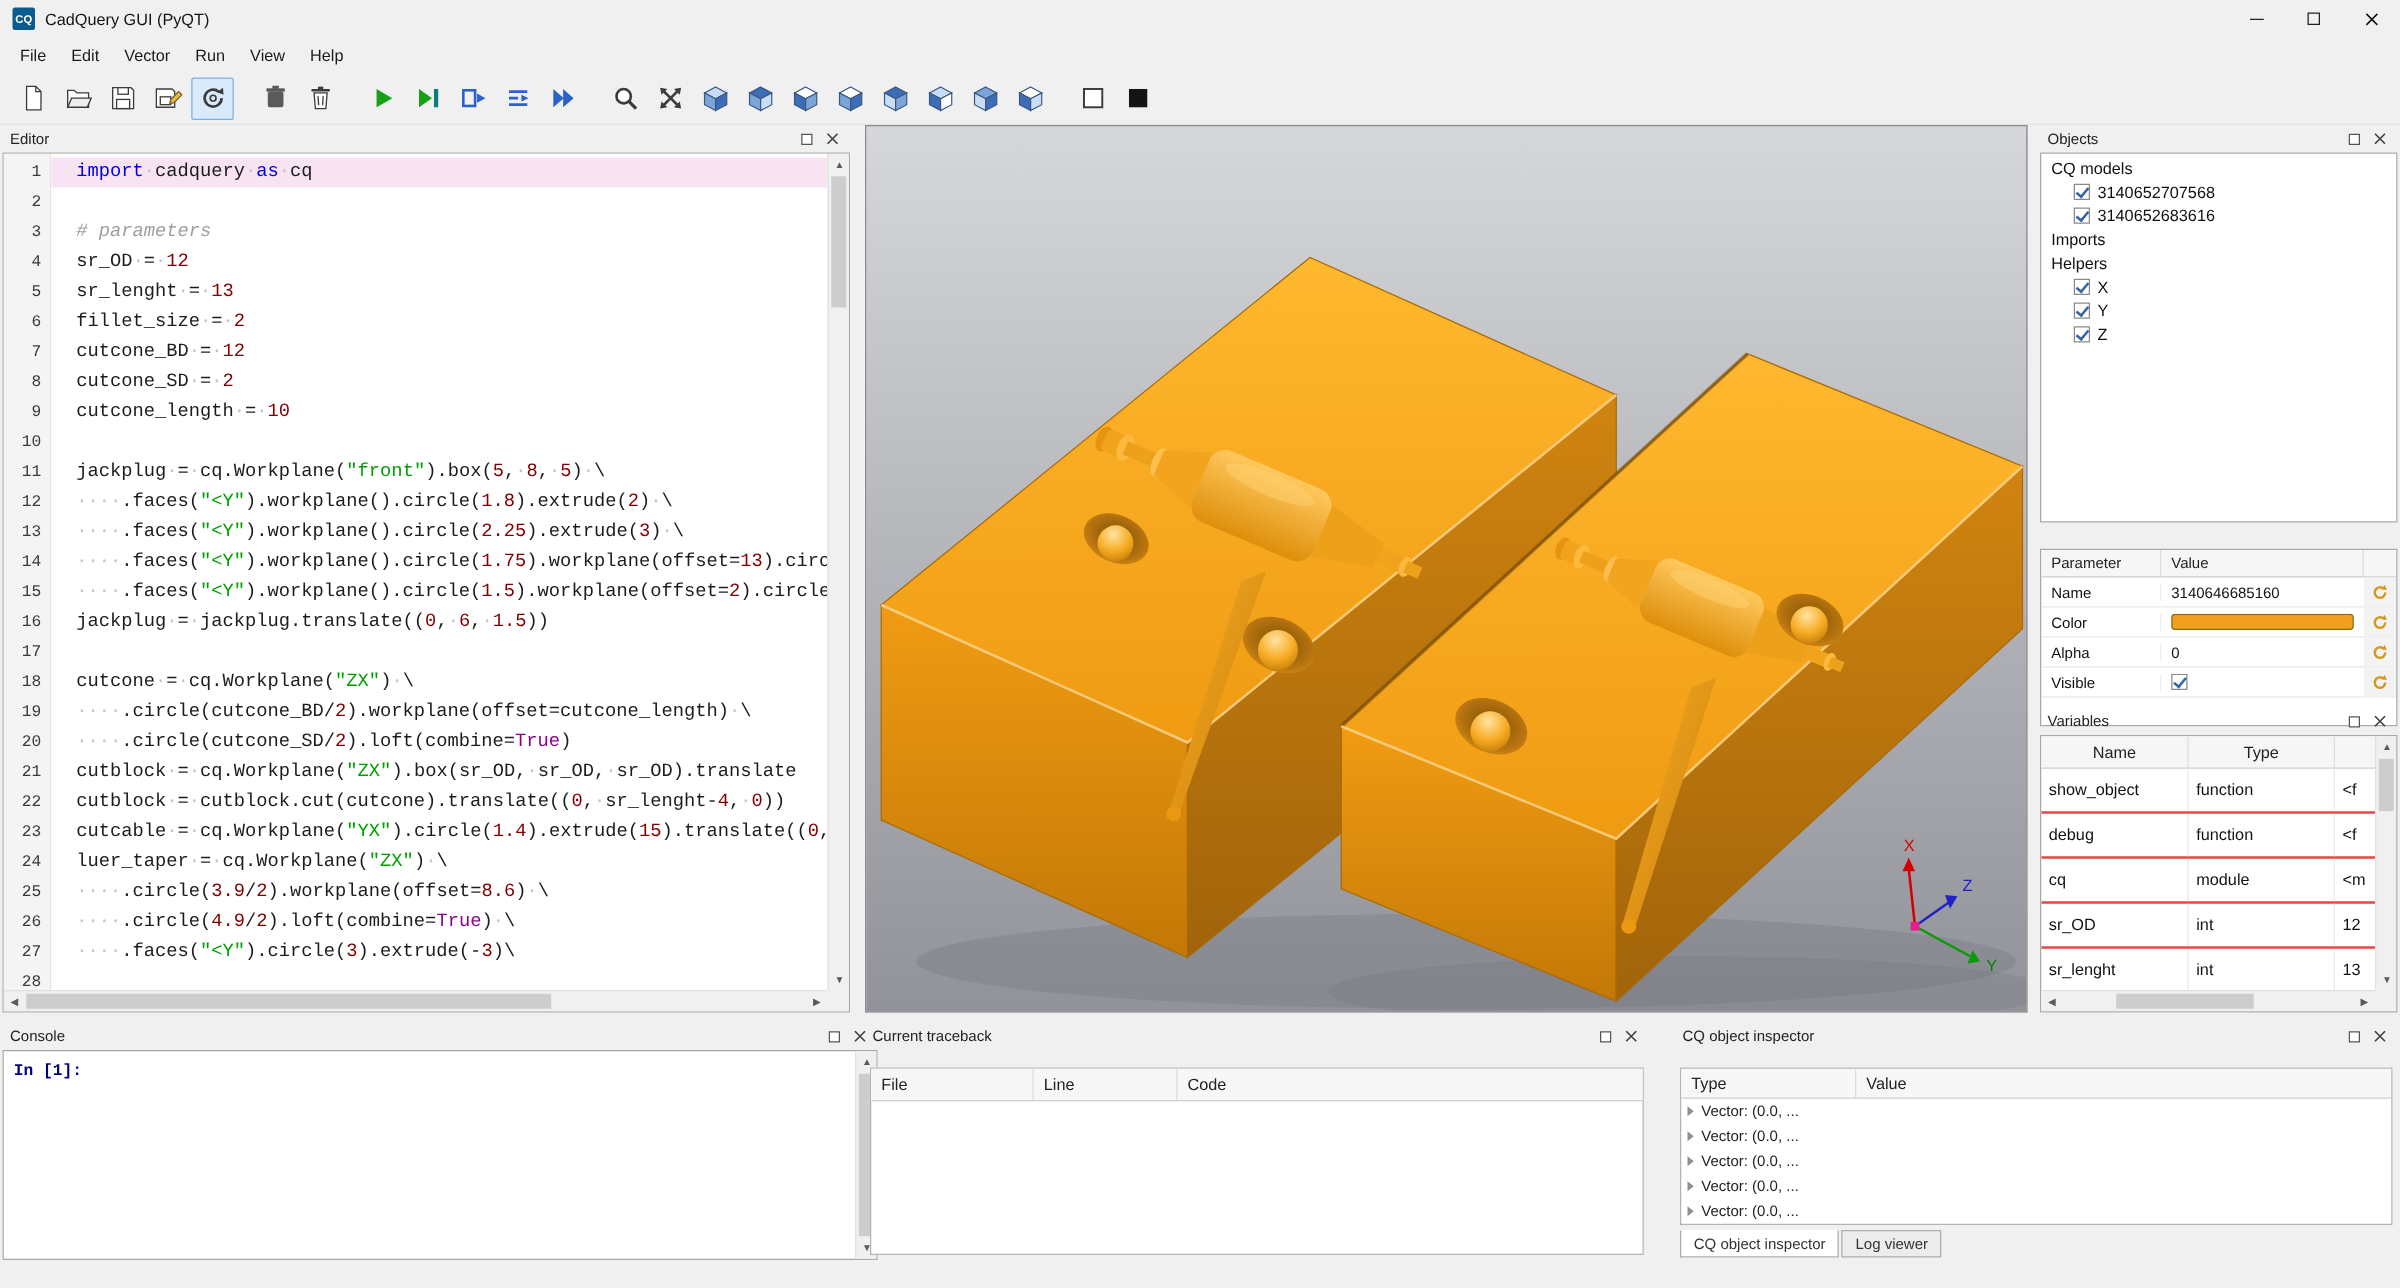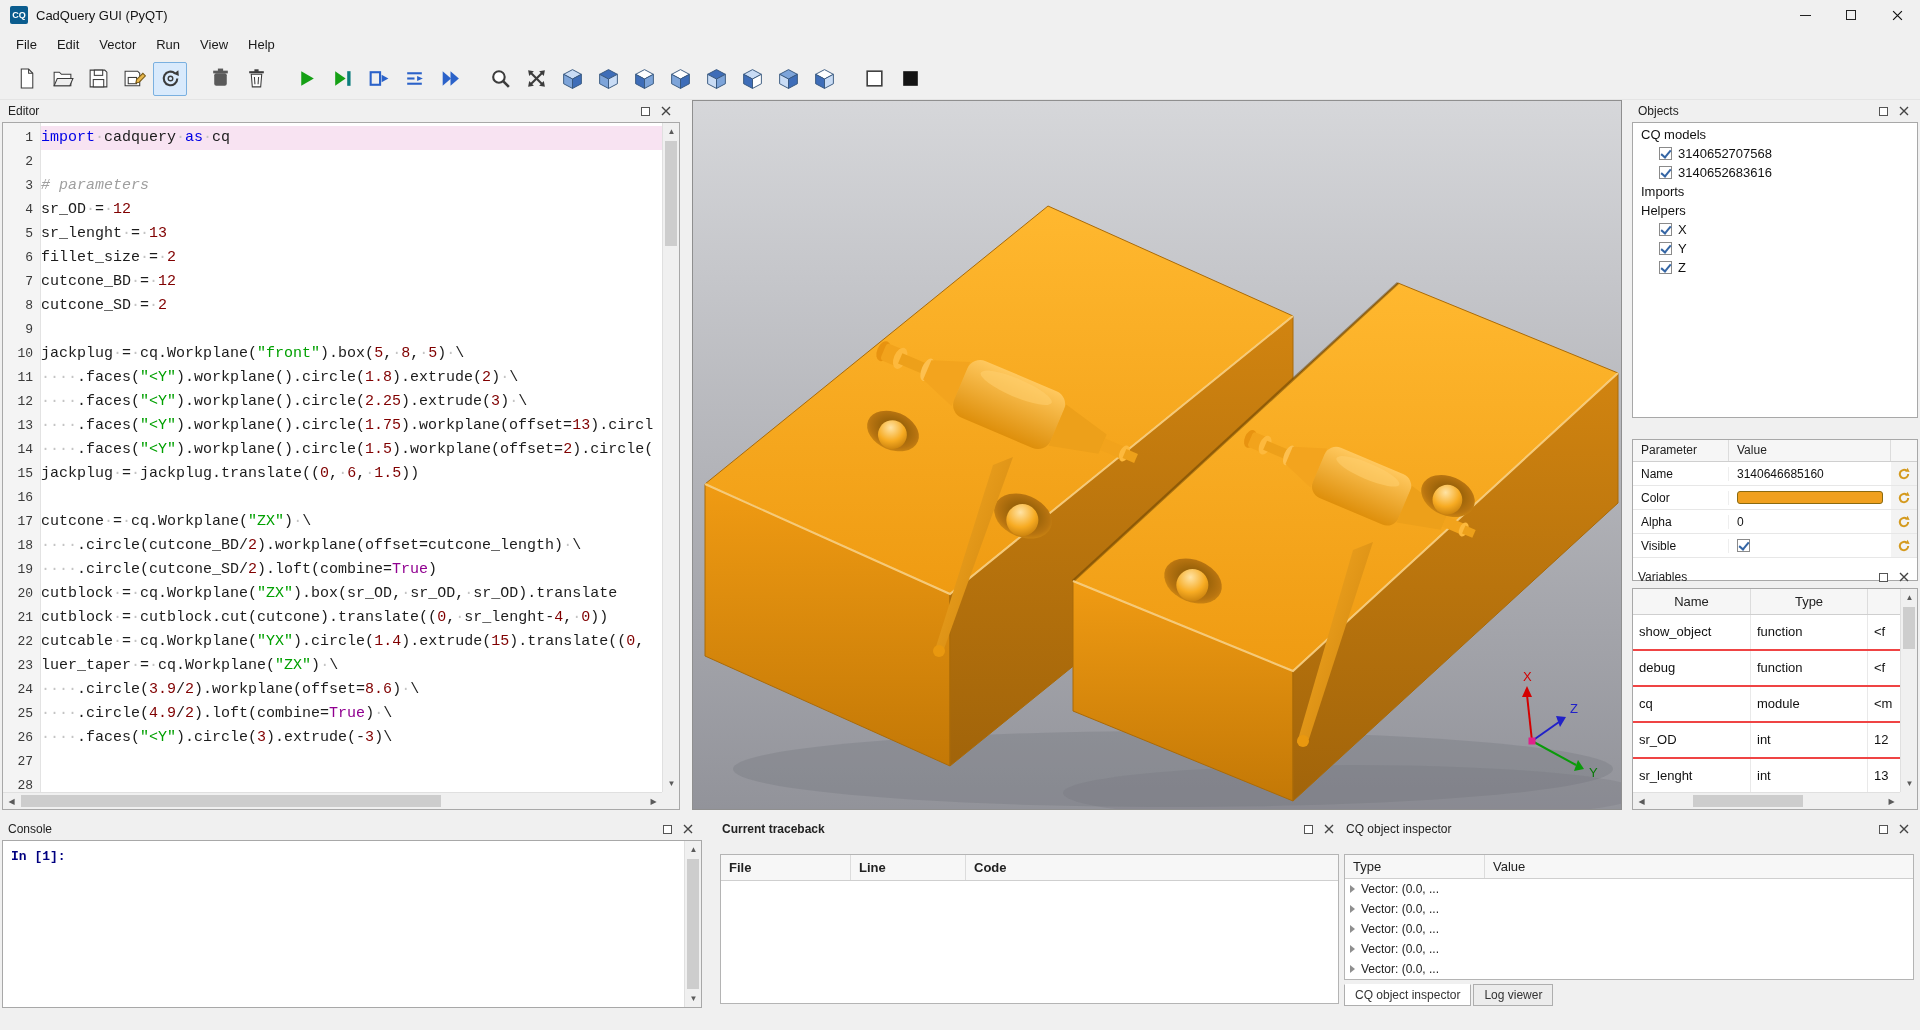--- a/index.html
+++ b/index.html
@@ -32,21 +32,21 @@
   .float-glyph{width:9px;height:9px;border:1px solid #555;display:inline-block;background:#fff;}
   .close-glyph svg{width:10px;height:10px;display:block;}
   .panel-box{position:absolute;background:#fff;border:1px solid #a8a8a8;overflow:hidden;}
 
   
   #editor-dock{left:2px;top:100px;width:678px;height:710px;}
   .editor-body{position:absolute;left:0;right:0;top:22px;bottom:0;background:#fff;border:1px solid #a8a8a8;}
   .gutter{position:absolute;left:0;top:0;bottom:17px;width:38px;background:#f4f4f4;border-right:1px solid #e3e3e3;padding-top:3px;overflow:hidden;}
   .ln-num{height:24px;line-height:24px;text-align:right;padding-right:7px;font-family:"Liberation Mono",monospace;font-size:13px;color:#3a3a3a;}
   .code-area{position:absolute;left:38px;top:0;right:17px;bottom:17px;overflow:hidden;padding-top:3px;background:#fff;}
-  .code-line{height:24px;line-height:24px;white-space:pre;font-family:"Liberation Mono",monospace;font-size:15px;padding-left:0;overflow:hidden;}
+  .code-line{height:24px;line-height:24px;white-space:pre;font-family:"Liberation Mono",monospace;font-size:15px;padding-left:20px;overflow:hidden;}
   .code-cur{background:#f8e3f2;}
   .tk-k{color:#0000e6;}.tk-s{color:#00a000;}.tk-n{color:#800000;}
   .tk-c{color:#9f9f9f;font-style:italic;}.tk-b{color:#900090;}
   .tk-w{color:#c4c4c4;}.tk-p{color:#1c1c1c;}
 
   
   .vscroll{position:absolute;top:0;right:0;width:17px;bottom:17px;background:#f0f0f0;border-left:1px solid #e0e0e0;}
   .vscroll.full{bottom:0;}
   .hscroll{position:absolute;left:0;bottom:0;height:17px;right:17px;background:#f0f0f0;border-top:1px solid #e0e0e0;}
   .sb-arrow{position:absolute;display:flex;align-items:center;justify-content:center;color:#5a5a5a;font-size:8px;width:17px;height:17px;}
@@ -86,21 +86,21 @@
   .vh-0{width:118px;}.vh-1{width:117px;}.vh-2{flex:1;border-right:none !important;}
   .var-row{display:flex;height:36px;border-bottom:2px solid #ef4444;}
   .var-cell{padding:9px 6px;font-size:13px;color:#111;border-right:1px solid #e9e9e9;overflow:hidden;white-space:nowrap;}
   .vc0{width:118px;}.vc1{width:117px;}.vc2{flex:1;border-right:none;}
 
   
   #console-dock{left:2px;top:818px;width:700px;height:190px;}
   .console-body{position:absolute;left:0;right:0;top:22px;bottom:0;background:#fff;border:1px solid #a8a8a8;}
   .console-prompt{margin:8px 0 0 8px;font-family:"Liberation Mono",monospace;font-size:13px;font-weight:bold;color:#000080;}
 
-  #traceback-dock{left:716px;top:818px;width:627px;height:190px;font-weight:bold;}
+  #traceback-dock{left:692px;top:818px;width:627px;height:190px;}
   .trace-box{position:absolute;left:4px;right:4px;top:36px;bottom:4px;background:#fff;border:1px solid #b4b4b4;}
   .trace-head{display:flex;height:26px;background:#f7f7f7;border-bottom:1px solid #cfcfcf;}
   .trace-cell{font-size:13px;color:#222;padding:5px 8px;border-right:1px solid #dcdcdc;}
   .tc-0{width:130px;}.tc-1{width:115px;}.tc-2{flex:1;border-right:none;}
 
   #inspector-dock{left:1340px;top:818px;width:578px;height:190px;}
   .insp-box{position:absolute;left:4px;right:4px;top:36px;height:126px;background:#fff;border:1px solid #b4b4b4;overflow:hidden;}
   .insp-head{display:flex;height:24px;background:#f7f7f7;border-bottom:1px solid #cfcfcf;}
   .insp-head div{font-size:13px;color:#222;padding:4px 8px;border-right:1px solid #dcdcdc;}
   .ih-0{width:140px;}.ih-1{flex:1;border-right:none !important;}
@@ -365,20 +365,21 @@
         </div>
       <div class="code-area">
           <div class="code-line code-cur"><span class="tk-k">import</span><span class="tk-w">·</span><span class="tk-p">cadquery</span><span class="tk-w">·</span><span class="tk-k">as</span><span class="tk-w">·</span><span class="tk-p">cq</span></div>
           <div class="code-line"></div>
           <div class="code-line"><span class="tk-c"># parameters</span></div>
           <div class="code-line"><span class="tk-p">sr_OD</span><span class="tk-w">·</span><span class="tk-p">=</span><span class="tk-w">·</span><span class="tk-n">12</span></div>
           <div class="code-line"><span class="tk-p">sr_lenght</span><span class="tk-w">·</span><span class="tk-p">=</span><span class="tk-w">·</span><span class="tk-n">13</span></div>
           <div class="code-line"><span class="tk-p">fillet_size</span><span class="tk-w">·</span><span class="tk-p">=</span><span class="tk-w">·</span><span class="tk-n">2</span></div>
           <div class="code-line"><span class="tk-p">cutcone_BD</span><span class="tk-w">·</span><span class="tk-p">=</span><span class="tk-w">·</span><span class="tk-n">12</span></div>
           <div class="code-line"><span class="tk-p">cutcone_SD</span><span class="tk-w">·</span><span class="tk-p">=</span><span class="tk-w">·</span><span class="tk-n">2</span></div>
+          <div class="code-line"><span class="tk-p">cutcone_length</span><span class="tk-w">·</span><span class="tk-p">=</span><span class="tk-w">·</span><span class="tk-n">10</span></div>
           <div class="code-line"></div>
           <div class="code-line"><span class="tk-p">jackplug</span><span class="tk-w">·</span><span class="tk-p">=</span><span class="tk-w">·</span><span class="tk-p">cq.Workplane(</span><span class="tk-s">"front"</span><span class="tk-p">).box(</span><span class="tk-n">5</span><span class="tk-p">,</span><span class="tk-w">·</span><span class="tk-n">8</span><span class="tk-p">,</span><span class="tk-w">·</span><span class="tk-n">5</span><span class="tk-p">)</span><span class="tk-w">·</span><span class="tk-p">\</span></div>
           <div class="code-line"><span class="tk-w">····</span><span class="tk-p">.faces(</span><span class="tk-s">"&lt;Y"</span><span class="tk-p">).workplane().circle(</span><span class="tk-n">1.8</span><span class="tk-p">).extrude(</span><span class="tk-n">2</span><span class="tk-p">)</span><span class="tk-w">·</span><span class="tk-p">\</span></div>
           <div class="code-line"><span class="tk-w">····</span><span class="tk-p">.faces(</span><span class="tk-s">"&lt;Y"</span><span class="tk-p">).workplane().circle(</span><span class="tk-n">2.25</span><span class="tk-p">).extrude(</span><span class="tk-n">3</span><span class="tk-p">)</span><span class="tk-w">·</span><span class="tk-p">\</span></div>
           <div class="code-line"><span class="tk-w">····</span><span class="tk-p">.faces(</span><span class="tk-s">"&lt;Y"</span><span class="tk-p">).workplane().circle(</span><span class="tk-n">1.75</span><span class="tk-p">).workplane(offset=</span><span class="tk-n">13</span><span class="tk-p">).circl</span></div>
           <div class="code-line"><span class="tk-w">····</span><span class="tk-p">.faces(</span><span class="tk-s">"&lt;Y"</span><span class="tk-p">).workplane().circle(</span><span class="tk-n">1.5</span><span class="tk-p">).workplane(offset=</span><span class="tk-n">2</span><span class="tk-p">).circle(</span></div>
           <div class="code-line"><span class="tk-p">jackplug</span><span class="tk-w">·</span><span class="tk-p">=</span><span class="tk-w">·</span><span class="tk-p">jackplug.translate((</span><span class="tk-n">0</span><span class="tk-p">,</span><span class="tk-w">·</span><span class="tk-n">6</span><span class="tk-p">,</span><span class="tk-w">·</span><span class="tk-n">1.5</span><span class="tk-p">))</span></div>
           <div class="code-line"></div>
           <div class="code-line"><span class="tk-p">cutcone</span><span class="tk-w">·</span><span class="tk-p">=</span><span class="tk-w">·</span><span class="tk-p">cq.Workplane(</span><span class="tk-s">"ZX"</span><span class="tk-p">)</span><span class="tk-w">·</span><span class="tk-p">\</span></div>
           <div class="code-line"><span class="tk-w">····</span><span class="tk-p">.circle(cutcone_BD/</span><span class="tk-n">2</span><span class="tk-p">).workplane(offset=cutcone_length)</span><span class="tk-w">·</span><span class="tk-p">\</span></div>

